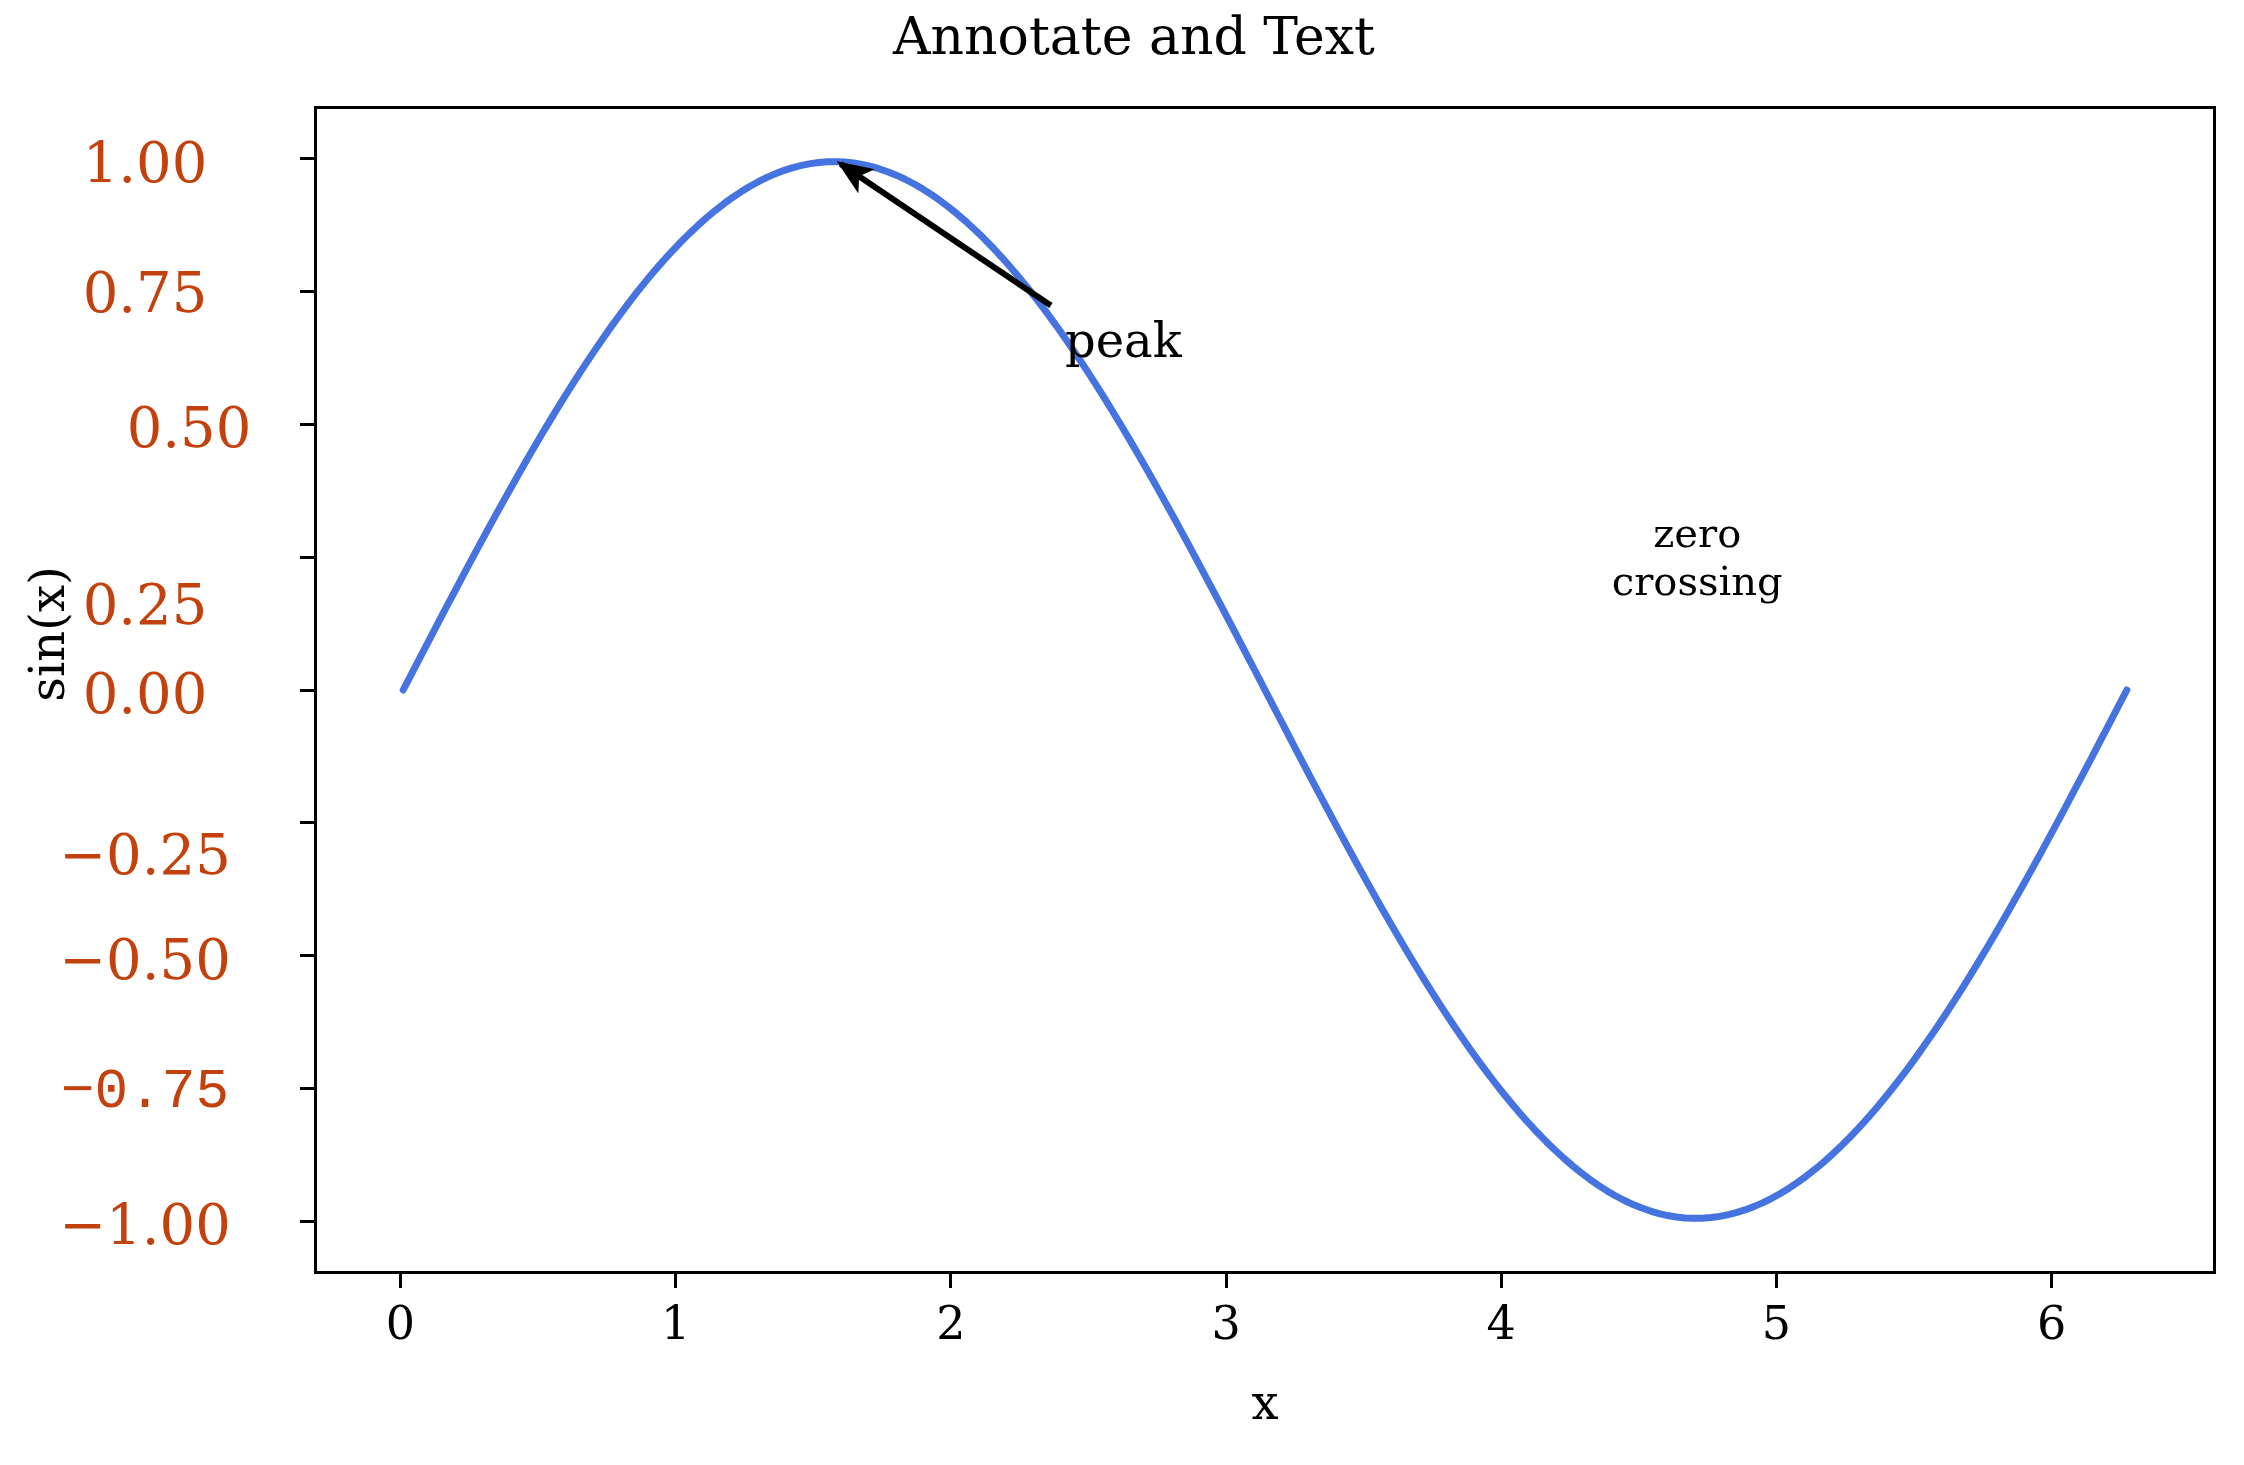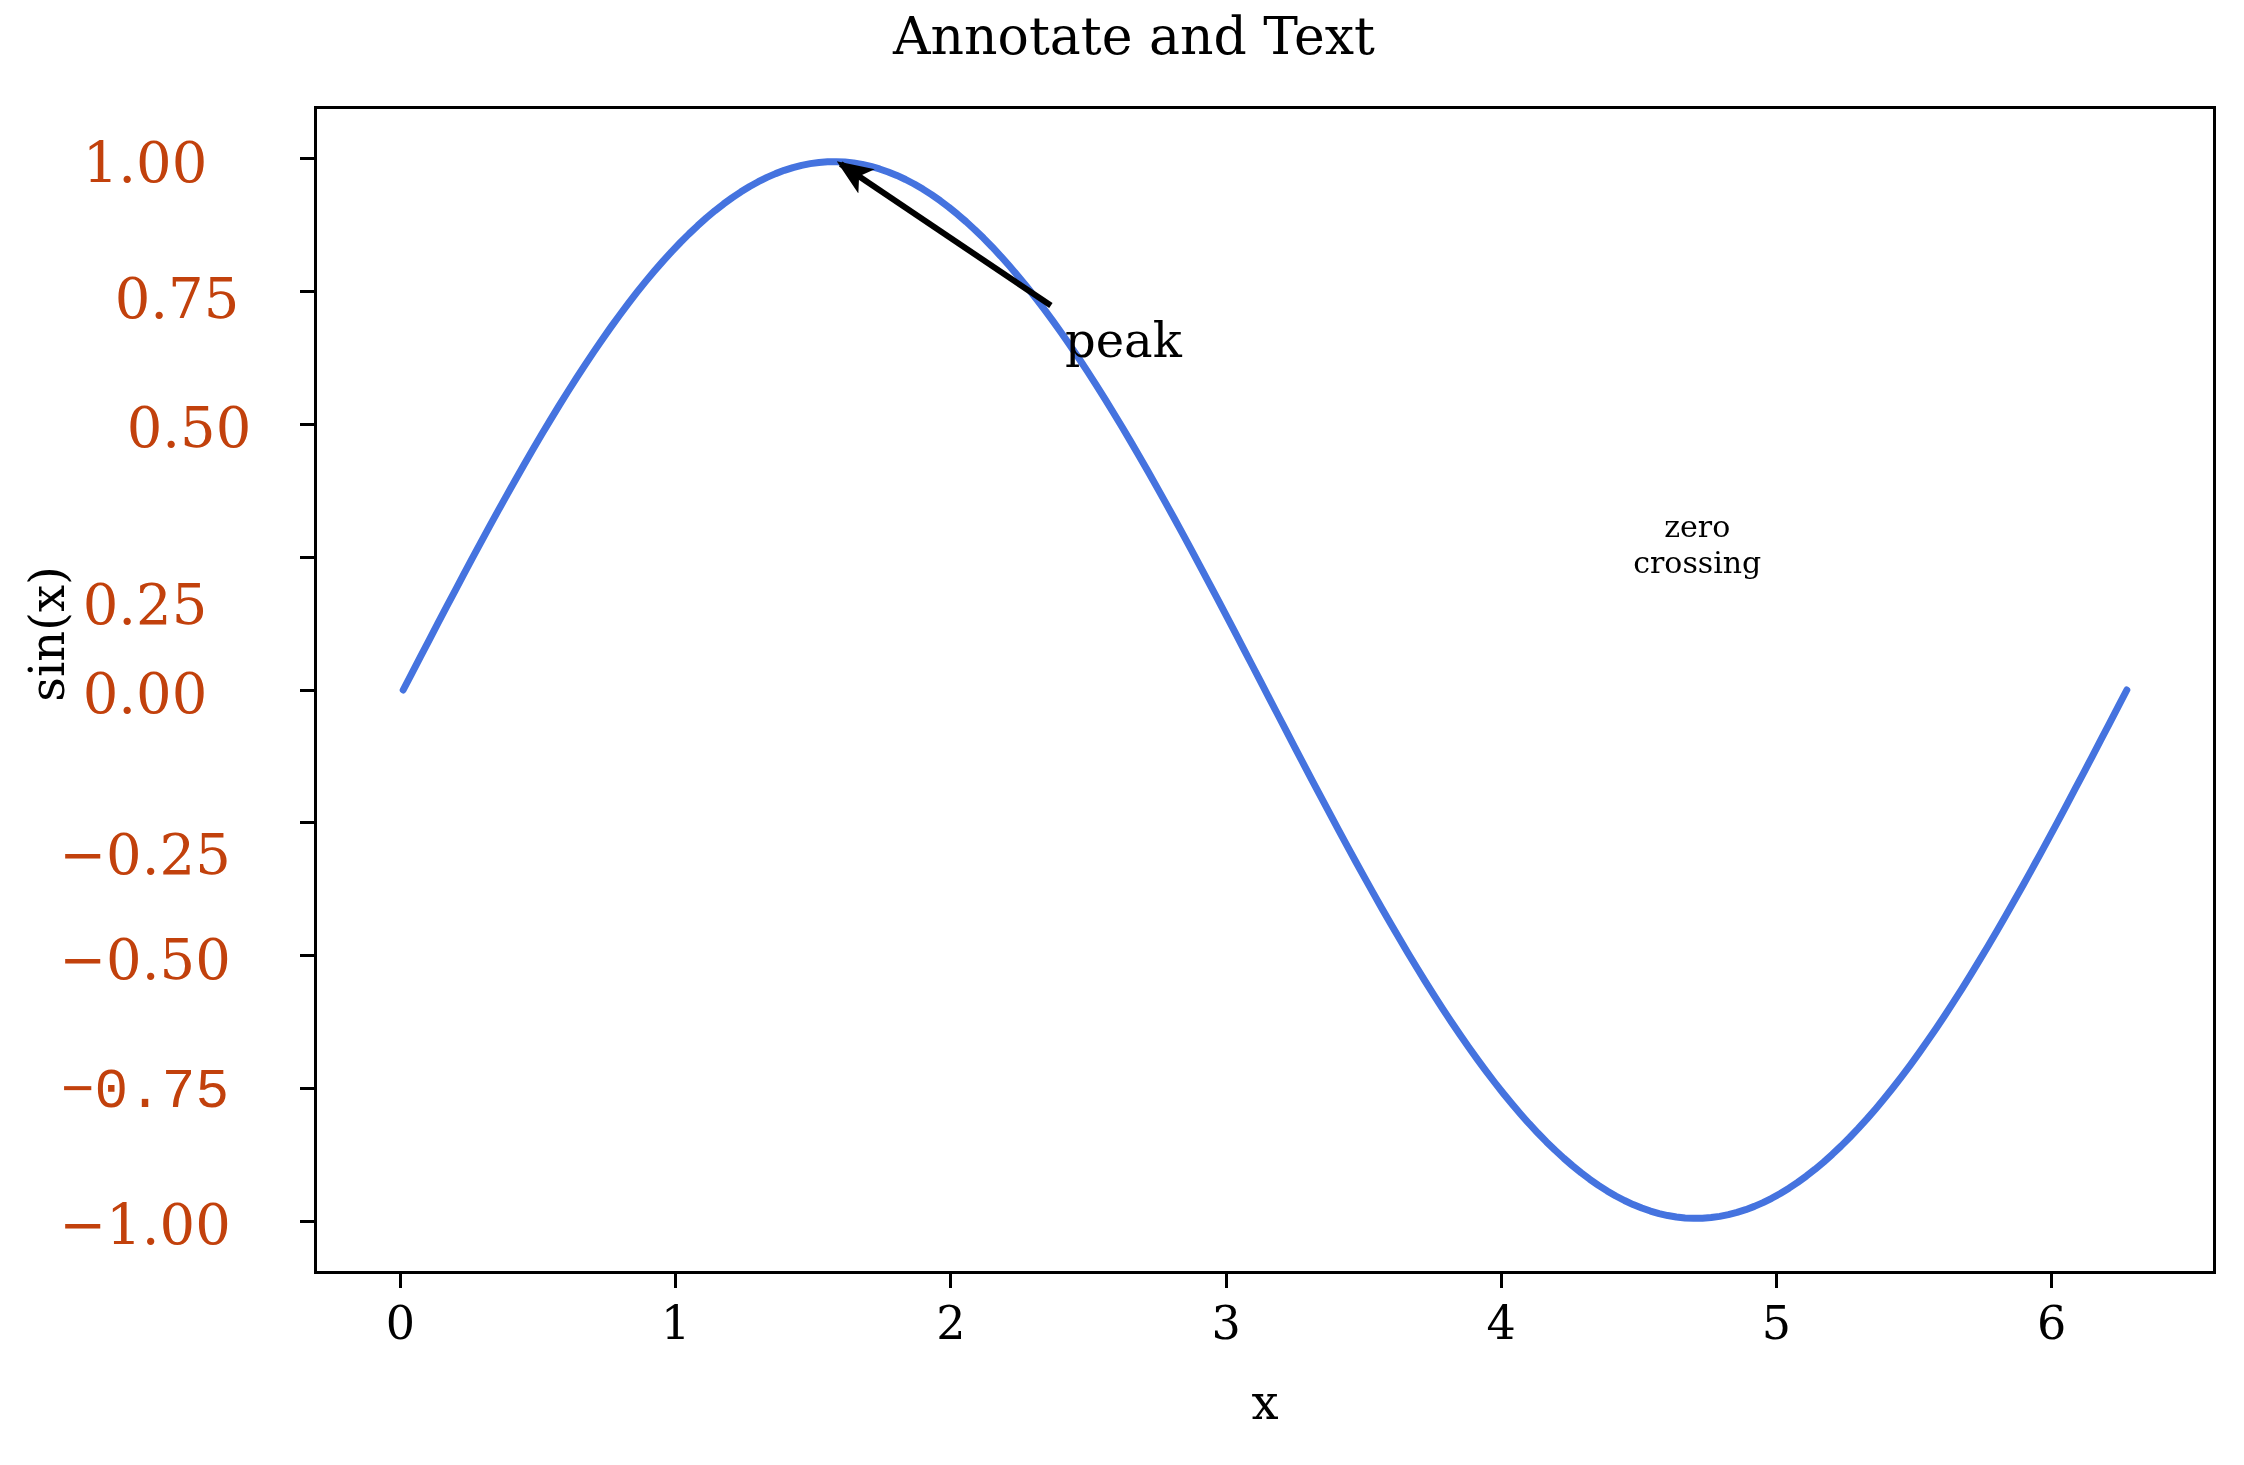--- a/index.html
+++ b/index.html
@@ -150,21 +150,21 @@
 <div id="figure">
 
   <div id="chart-title">Annotate and Text</div>
 
   <div id="ylabel">sin(x)</div>
 
   <div id="ytick-layer">
       <div class="ytick-mark" style="top: 157.446px;"></div>
       <div class="ytick-label-box" style="top: 134.946px;">1.00</div>
       <div class="ytick-mark" style="top: 290.21px;"></div>
-      <div class="ytick-label-box" style="top: 271px; margin-left: 32px;">0.75</div>
+      <div class="ytick-label-box" style="top: 265px;">0.75</div>
       <div class="ytick-mark" style="top: 422.973px;"></div>
       <div class="ytick-label-box" style="top: 400.473px; padding-left: 44px;">0.50</div>
       <div class="ytick-mark" style="top: 555.737px;"></div>
       <div class="ytick-label-box" style="top: 533.237px; margin-top: 44px;">0.25</div>
       <div class="ytick-mark" style="top: 688.5px;"></div>
       <div class="ytick-label-box" style="top: 666px;">0.00</div>
       <div class="ytick-mark" style="top: 821.263px;"></div>
       <div class="ytick-label-box" style="top: 827px;">−0.25</div>
       <div class="ytick-mark" style="top: 954.027px;"></div>
       <div class="ytick-label-box" style="top: 931.527px;">−0.50</div>
@@ -203,18 +203,18 @@
     <defs>
       <marker id="arrowhead" markerWidth="6" markerHeight="6" refX="5.2" refY="3" orient="auto" markerUnits="strokeWidth">
         <path d="M 6 3 L 0 0.55 L 1.5 3 L 0 5.45 Z" fill="#000000"></path>
       </marker>
     </defs>
     <line id="arrow-line" x1="1050.9" y1="305.6" x2="840.7" y2="163.9" stroke="#000000" stroke-width="6" marker-end="url(#arrowhead)"></line>
   </svg>
 
   <div id="annotation-peak-text" style="left: 1064.92px; top: 315.641px; font-size: 48px;">peak</div>
 
-  <div id="annotation-zero-text" style="left: 1597.27px; top: 508.684px; font-size: 30px;">
+  <div id="annotation-zero-text" style="left: 1597.27px; top: 508.684px; font-size: 40px;">
     <div>zero</div>
     <div>crossing</div>
   </div>
 
 </div>
 
 </body></html>

